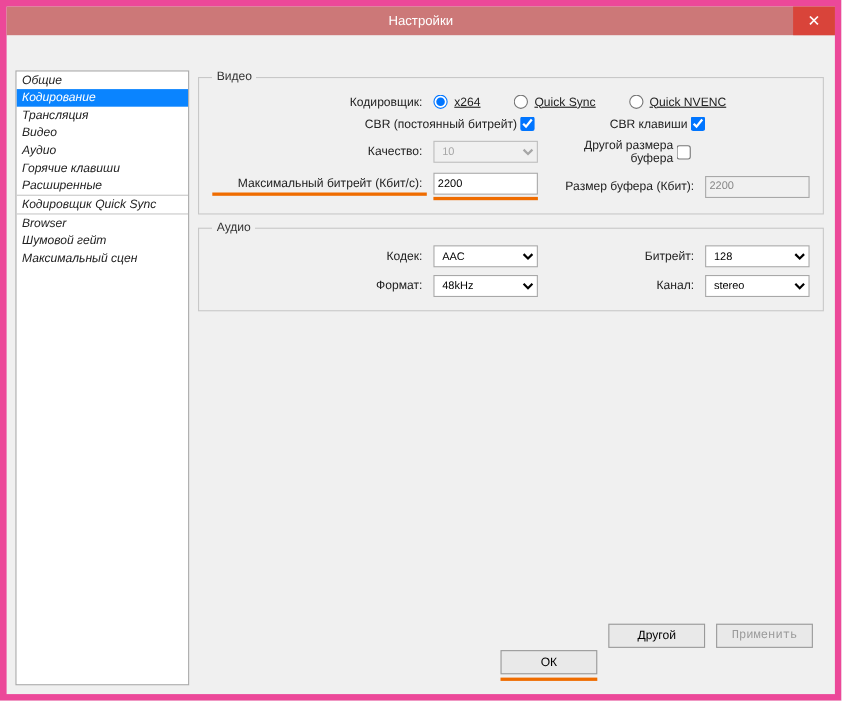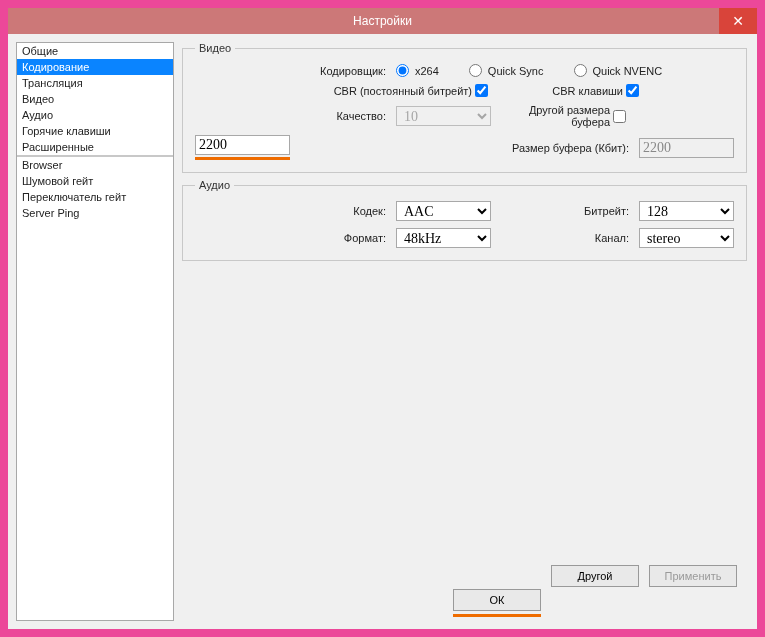--- a/index.html
+++ b/index.html
@@ -7,25 +7,26 @@
     margin: 0;
     padding: 0;
     background: #fff;
     font-family: "Segoe UI", Tahoma, Arial, sans-serif;
     font-size: 11px;
     color: #222;
   }
   .window {
     width: 765px;
     height: 637px;
-    border: 8px solid #ec4899;
+    border: 6px solid #ec4899;
     background: #f0f0f0;
     position: relative;
     display: flex;
     flex-direction: column;
+    gap: 24px;
   }
   .titlebar {
     height: 26px;
     background: #cc7878;
     display: flex;
     align-items: center;
     justify-content: center;
     position: relative;
     color: #fff;
     font-size: 12px;
@@ -50,20 +51,21 @@
     display: flex;
     padding: 8px;
     gap: 8px;
     min-height: 0;
   }
   .sidebar {
     width: 158px;
     background: #fff;
     border: 1px solid #a8a8a8;
     overflow: auto;
+    font-style: italic;
   }
   .sidebar .item {
     padding: 2px 5px;
     cursor: pointer;
     white-space: nowrap;
   }
   .sidebar .item.selected {
     background: #0a84ff;
     color: #fff;
   }
@@ -109,42 +111,41 @@
   .rightlbl {
     flex: 1;
     text-align: right;
     padding-right: 4px;
   }
   .rightctrl {
     flex: 0 0 95px;
   }
   select, input[type=text] {
     width: 100%;
-    font-size: 14px;
+    font-size: 10px;
     height: 20px;
     border: 1px solid #a8a8a8;
     background: #fff;
     padding: 1px 3px;
-    font-family: Liberation Serif, serif;
   }
   select:disabled, input:disabled {
     background: #f0f0f0;
     color: #888;
   }
   input[type=checkbox], input[type=radio] {
     margin: 0 3px 0 0;
     vertical-align: middle;
   }
   label.rad, label.chk {
     display: inline-flex;
     align-items: center;
     gap: 3px;
   }
   .encoder-row .lblcol { flex: 0 0 195px; }
-  .encoder-options { display: flex; gap: 30px; align-items: center; }
+  .encoder-options { display: flex; gap: 30px; align-items: center; text-decoration: underline; }
   .cbr-row { display: flex; align-items: center; }
   .cbr-row .left { flex: 0 0 296px; display: flex; justify-content: flex-end; align-items: center; gap:4px;}
   .cbr-row .right { flex: 1; display: flex; justify-content: flex-end; align-items: center; gap:4px; padding-right: 92px;}
   .underline-orange {
     border-bottom: 3px solid #ef6c00;
     padding-bottom: 2px;
   }
   .buttons {
     display: flex;
     justify-content: flex-end;
@@ -155,20 +156,21 @@
     width: 88px;
     height: 22px;
     font-size: 11px;
     border: 1px solid #999;
     background: #e9e9e9;
     cursor: pointer;
   }
   button.dlg:disabled {
     color: #9a9a9a;
     cursor: default;
+    font-family: Liberation Mono, monospace;
   }
   button.dlg.ok {
     position: relative;
     margin-top: 24px;
   }
   .ok-underline {
     position: absolute;
     left: 0; right: 0; bottom: -6px;
     height: 3px;
     background: #ef6c00;
@@ -189,25 +191,25 @@
   <div class="body">
     <div class="sidebar" id="sidebar">
         <div class="item">Общие</div>
         <div class="item selected">Кодирование</div>
         <div class="item">Трансляция</div>
         <div class="item">Видео</div>
         <div class="item">Аудио</div>
         <div class="item">Горячие клавиши</div>
         <div class="item">Расширенные</div>
         <hr>
+        <div class="item">Кодировщик Quick Sync</div>
         <hr>
         <div class="item">Browser</div>
         <div class="item">Шумовой гейт</div>
-        <div class="item">Переключатель гейт</div>
-        <div class="item">Server Ping</div>
+        <div class="item">Максимальный сцен</div>
       </div>
 
     <div class="content">
 
       <fieldset class="group">
         <legend>Видео</legend>
 
         <div class="row encoder-row">
           <div class="lblcol">Кодировщик:</div>
           <div class="encoder-options">
@@ -251,20 +253,21 @@
           <div class="rightlbl">
             <label class="chk">
               <span>Другой размера буфера</span>
               <input type="checkbox" style="">
             </label>
           </div>
           <div class="rightctrl"></div>
         </div>
 
         <div class="row">
+          <div class="lblcol underline-orange">Максимальный битрейт (Кбит/с):</div>
           <div class="ctrlcol underline-orange">
             <input type="text" value="2200" style="">
           </div>
           <div class="rightlbl">Размер буфера (Кбит):</div>
           <div class="rightctrl">
             <input type="text" disabled="" value="2200" style="">
           </div>
         </div>
       </fieldset>
 

